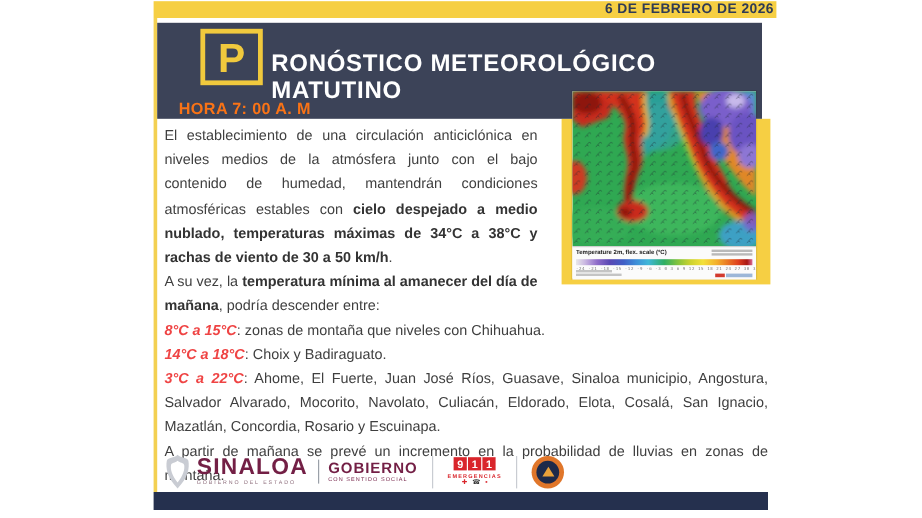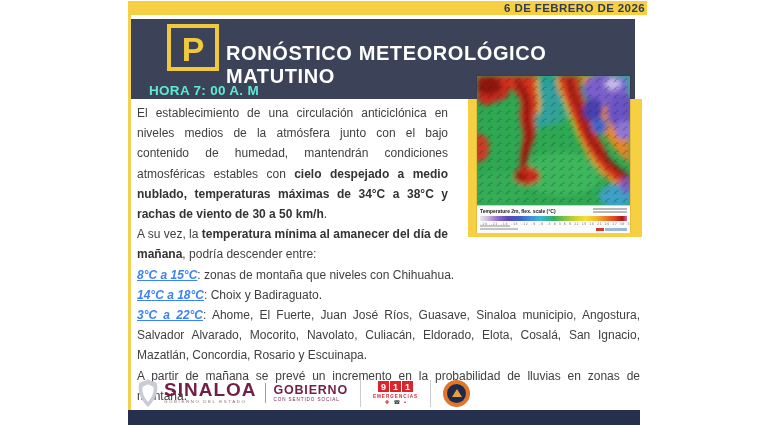--- a/index.html
+++ b/index.html
@@ -11,28 +11,28 @@
   .topbar span{font-size:11.5px;font-weight:bold;color:#2f3b55;letter-spacing:.4px;}
   
   .leftstrip{position:absolute;left:128px;top:15px;width:3px;height:395px;background:#f3d052;}
   
   .header{position:absolute;left:131px;top:19px;width:504px;height:80px;background:#3c4358;z-index:2;}
   .plogo{position:absolute;left:36px;top:5px;width:44px;height:39px;border:4px solid #f0c93d;
          display:flex;align-items:center;justify-content:center;}
   .plogo span{color:#f0c93d;font-size:34px;font-weight:bold;line-height:1;transform:translateY(1px);}
   .titles{position:absolute;left:95px;top:3px;color:#ffffff;font-weight:bold;
           font-size:20px;line-height:23px;letter-spacing:.6px;margin-top:20px;}
-  .hora{position:absolute;left:18px;bottom:1px;color:#5eead4;font-weight:bold;font-size:13.5px;letter-spacing:.3px;}
+  .hora{position:absolute;left:18px;bottom:1px;color:#f97316;font-weight:bold;font-size:13.5px;letter-spacing:.3px;}
   
   .bodytext{position:absolute;left:137px;top:103px;width:503px;z-index:2;
             font-size:12px;line-height:20.2px;color:#3f3f3f;text-align:justify;}
   .bodytext p{margin:0;}
   .map-spacer{float:right;width:192px;height:138px;}
   b{font-weight:bold;color:#333;}
-  .rng{font-weight:bold;font-style:italic;text-decoration:underline;color:#3b82f6;margin-top:14px;}
+  .rng{font-weight:bold;font-style:italic;color:#ef4444;margin-top:14px;}
   
   .mapframe{position:absolute;left:468px;top:99px;width:174px;height:138px;background:#f6cf43;z-index:1;}
   .mapimg{position:absolute;left:477px;top:76px;width:153px;height:156px;background:#fff;z-index:3;
           box-shadow:0 0 0 1px rgba(0,0,0,.08);}
   .mapimg svg{display:block;}
   .mapcap{height:27px;background:#fbfbfb;border-top:1px solid #cfcfcf;position:relative;overflow:hidden;}
   .mapcap .cap1{position:absolute;left:3px;top:2px;font-size:5px;font-weight:bold;color:#222;}
   .mapcap .capr{position:absolute;right:3px;top:2px;width:34px;}
   .mapcap .capr i{display:block;height:2px;margin-bottom:1px;background:#b9b9b9;}
   .scalebar{position:absolute;left:3px;right:3px;top:10px;height:5px;

